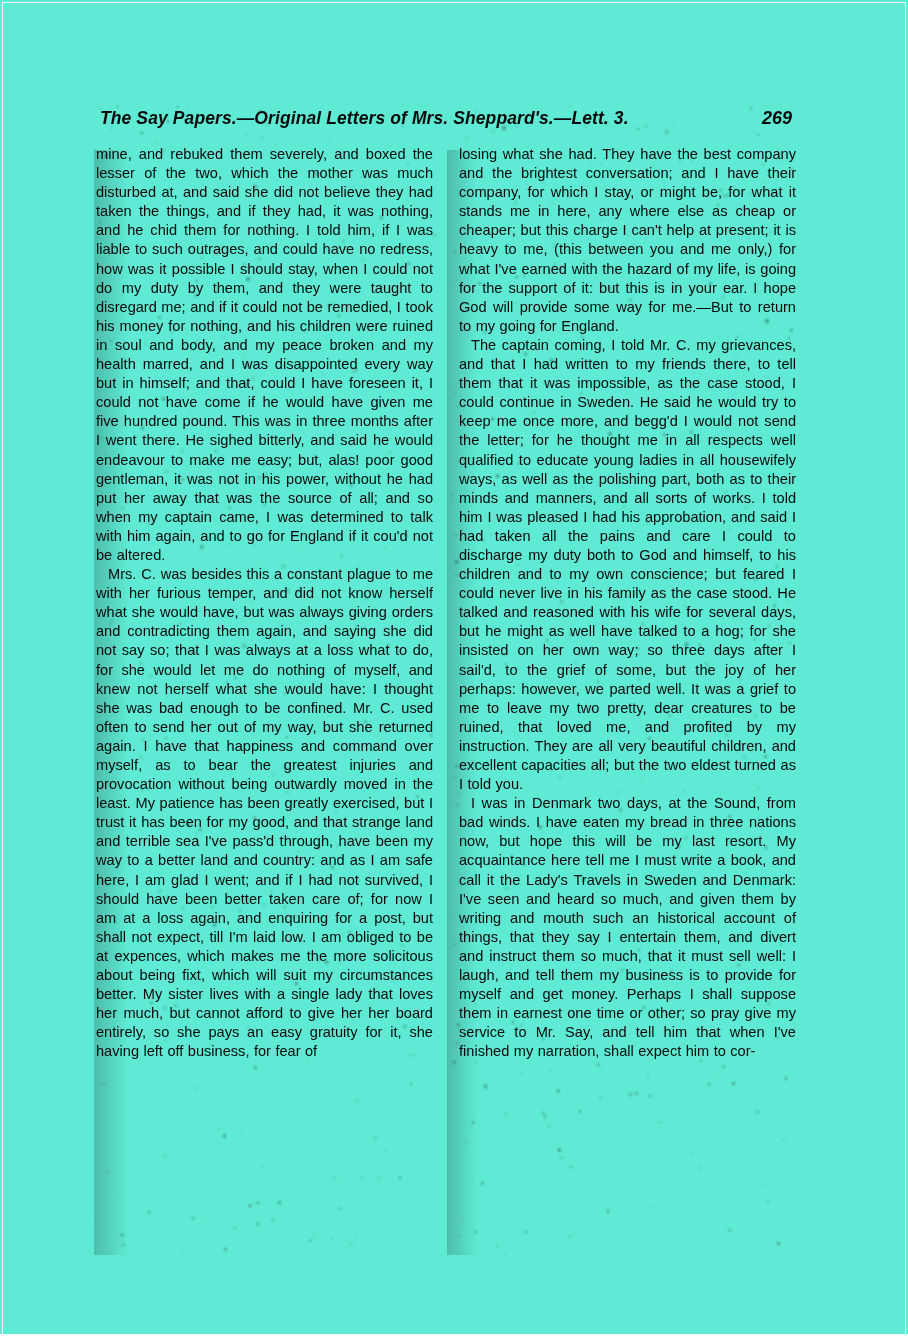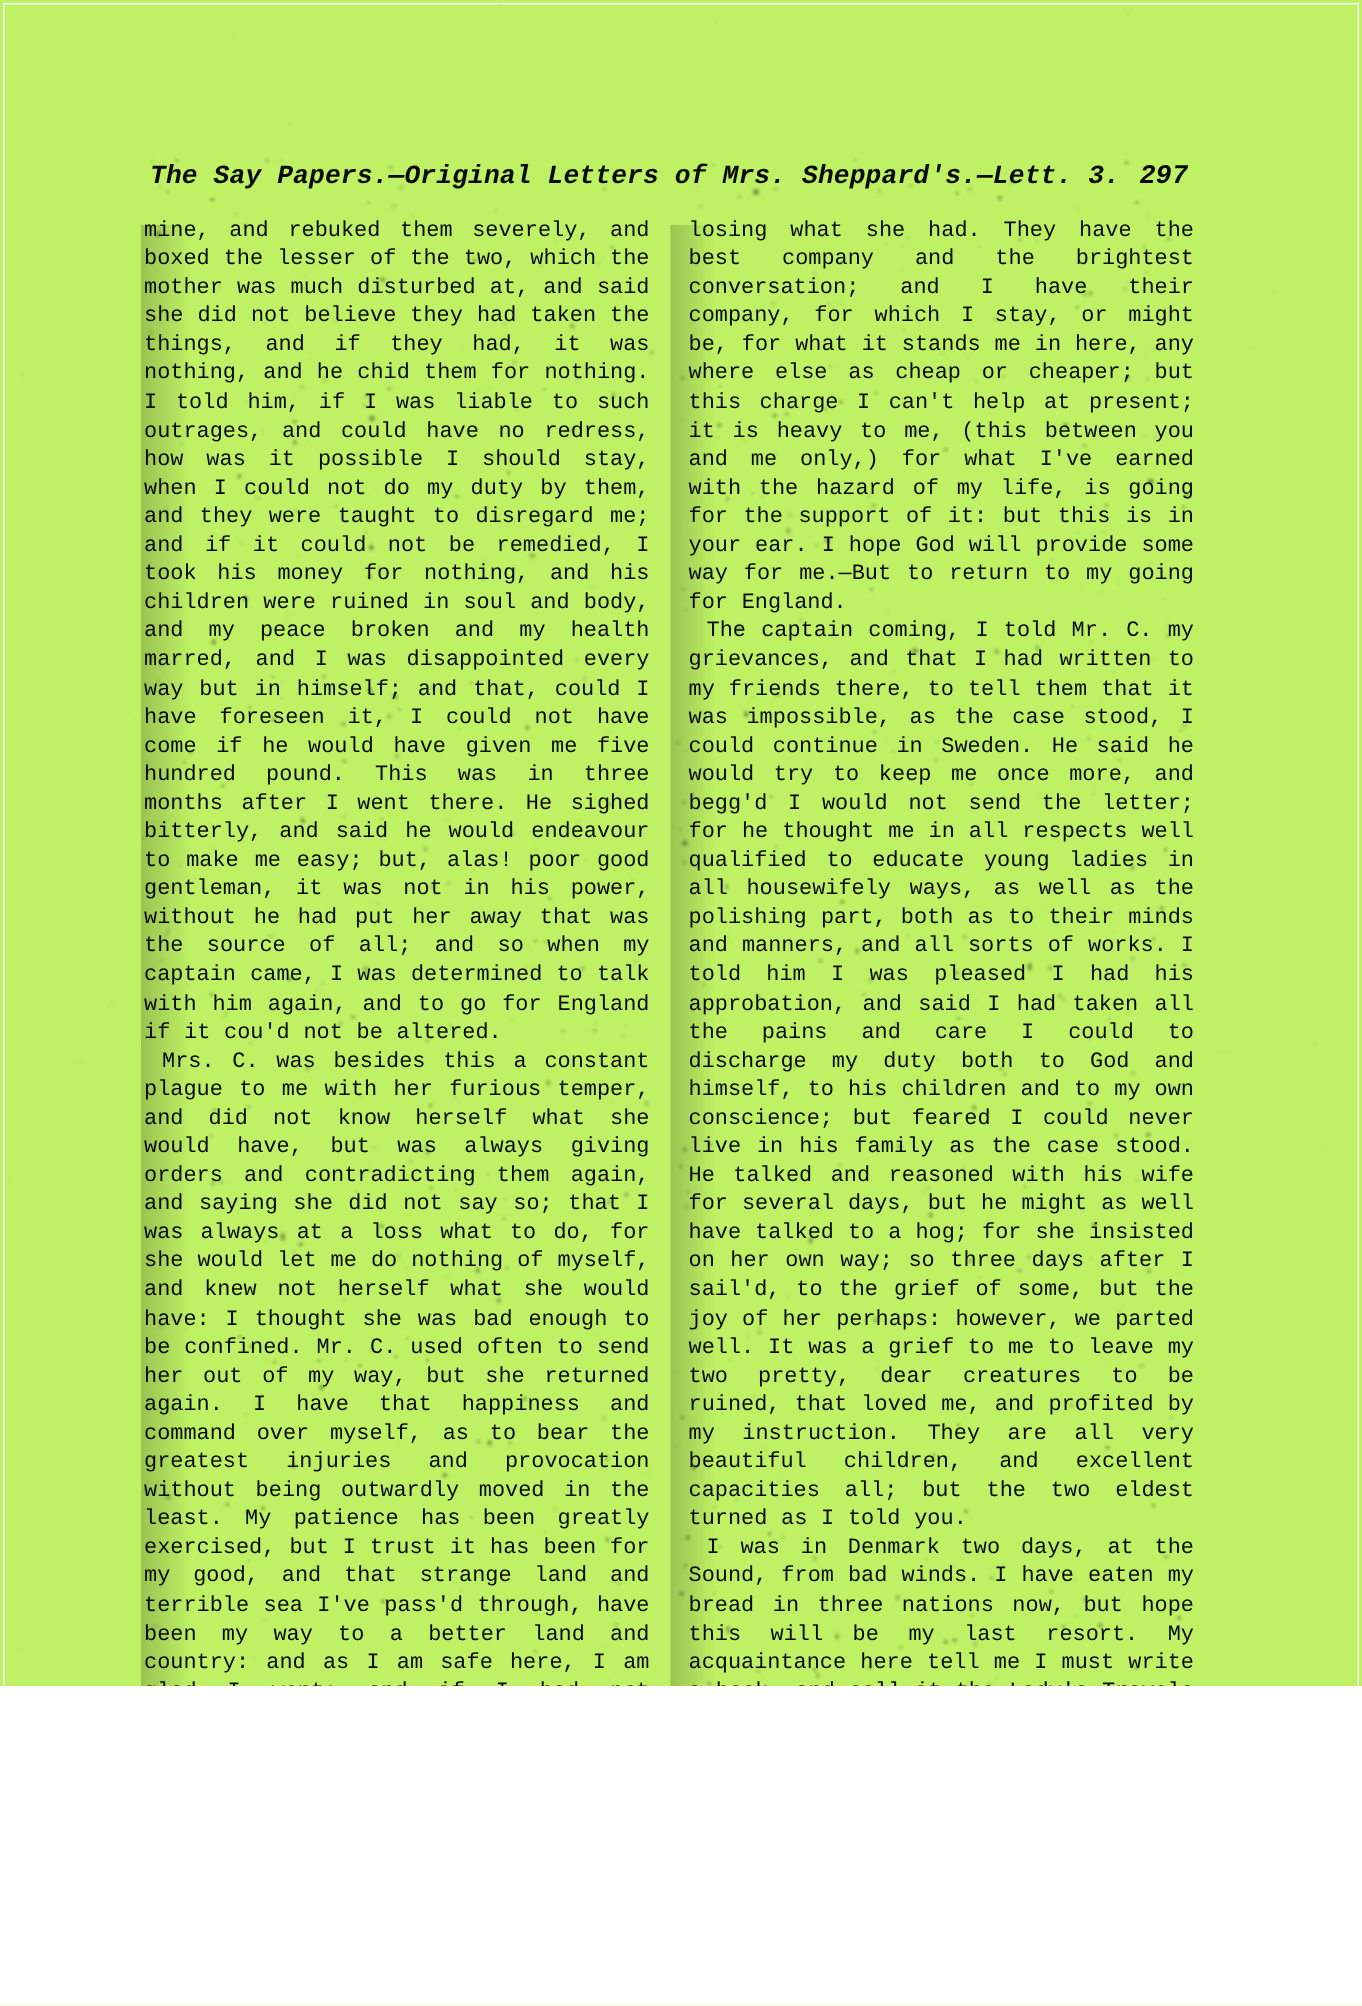--- a/index.html
+++ b/index.html
@@ -3,24 +3,24 @@
 <meta charset="utf-8">
 <style>
   html, body {
     margin: 0;
     padding: 0;
     background: #ffffff;
   }
   #page {
     position: relative;
     width: 908px;
-    height: 1124px;
-    background: #bef264;
+    height: 1334px;
+    background: #5eead4;
     overflow: hidden;
-    font-family: Liberation Mono, monospace;
+    font-family: Liberation Sans, sans-serif;
     color: #0a0a0a;
   }
   
   #scan-frame {
     position: absolute;
     left: 2px; top: 2px;
     width: 902px; height: 1331px;
     border: 1px solid #f2f2f2;
     pointer-events: none;
   }
@@ -111,21 +111,21 @@
 <body>
 
 <div id="page">
 
   <div id="scan-frame"></div>
 
   <div id="content">
 
     <div id="running-head">
       <span class="rh-title">The Say Papers.—Original Letters of Mrs. Sheppard's.—Lett. 3.</span>
-      <span class="rh-page">297</span>
+      <span class="rh-page">269</span>
     </div>
 
     <div id="columns">
 
       <div class="column">
         <p class="para flush">mine, and rebuked them severely, and boxed the lesser of the two, which the mother was much disturbed at, and said she did not believe they had taken the things, and if they had, it was nothing, and he chid them for nothing. I told him, if I was liable to such outrages, and could have no redress, how was it possible I should stay, when I could not do my duty by them, and they were taught to disregard me; and if it could not be remedied, I took his money for nothing, and his children were ruined in soul and body, and my peace broken and my health marred, and I was disappointed every way but in himself; and that, could I have foreseen it, I could not have come if he would have given me five hundred pound. This was in three months after I went there. He sighed bitterly, and said he would endeavour to make me easy; but, alas! poor good gentleman, it was not in his power, without he had put her away that was the source of all; and so when my captain came, I was determined to talk with him again, and to go for England if it cou'd not be altered.</p>
         <p class="para">Mrs. C. was besides this a constant plague to me with her furious temper, and did not know herself what she would have, but was always giving orders and contradicting them again, and saying she did not say so; that I was always at a loss what to do, for she would let me do nothing of myself, and knew not herself what she would have: I thought she was bad enough to be confined. Mr. C. used often to send her out of my way, but she returned again. I have that happiness and command over myself, as to bear the greatest injuries and provocation without being outwardly moved in the least. My patience has been greatly exercised, but I trust it has been for my good, and that strange land and terrible sea I've pass'd through, have been my way to a better land and country: and as I am safe here, I am glad I went; and if I had not survived, I should have been better taken care of; for now I am at a loss again, and enquiring for a post, but shall not expect, till I'm laid low. I am obliged to be at expences, which makes me the more solicitous about being fixt, which will suit my circumstances better. My sister lives with a single lady that loves her much, but cannot afford to give her her board entirely, so she pays an easy gratuity for it, she having left off business, for fear of</p>
       </div>
 
       <div class="column">

